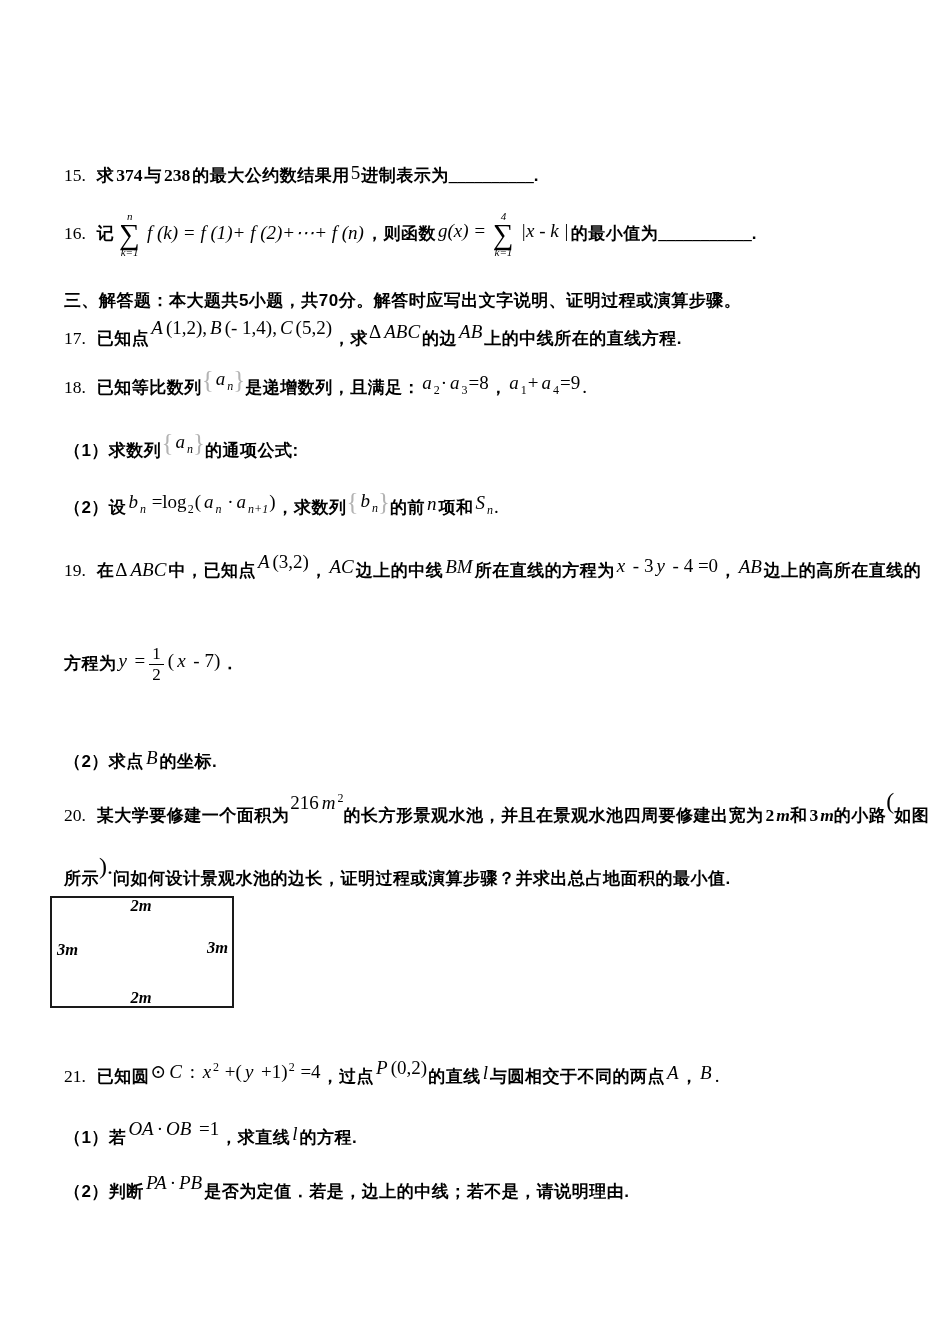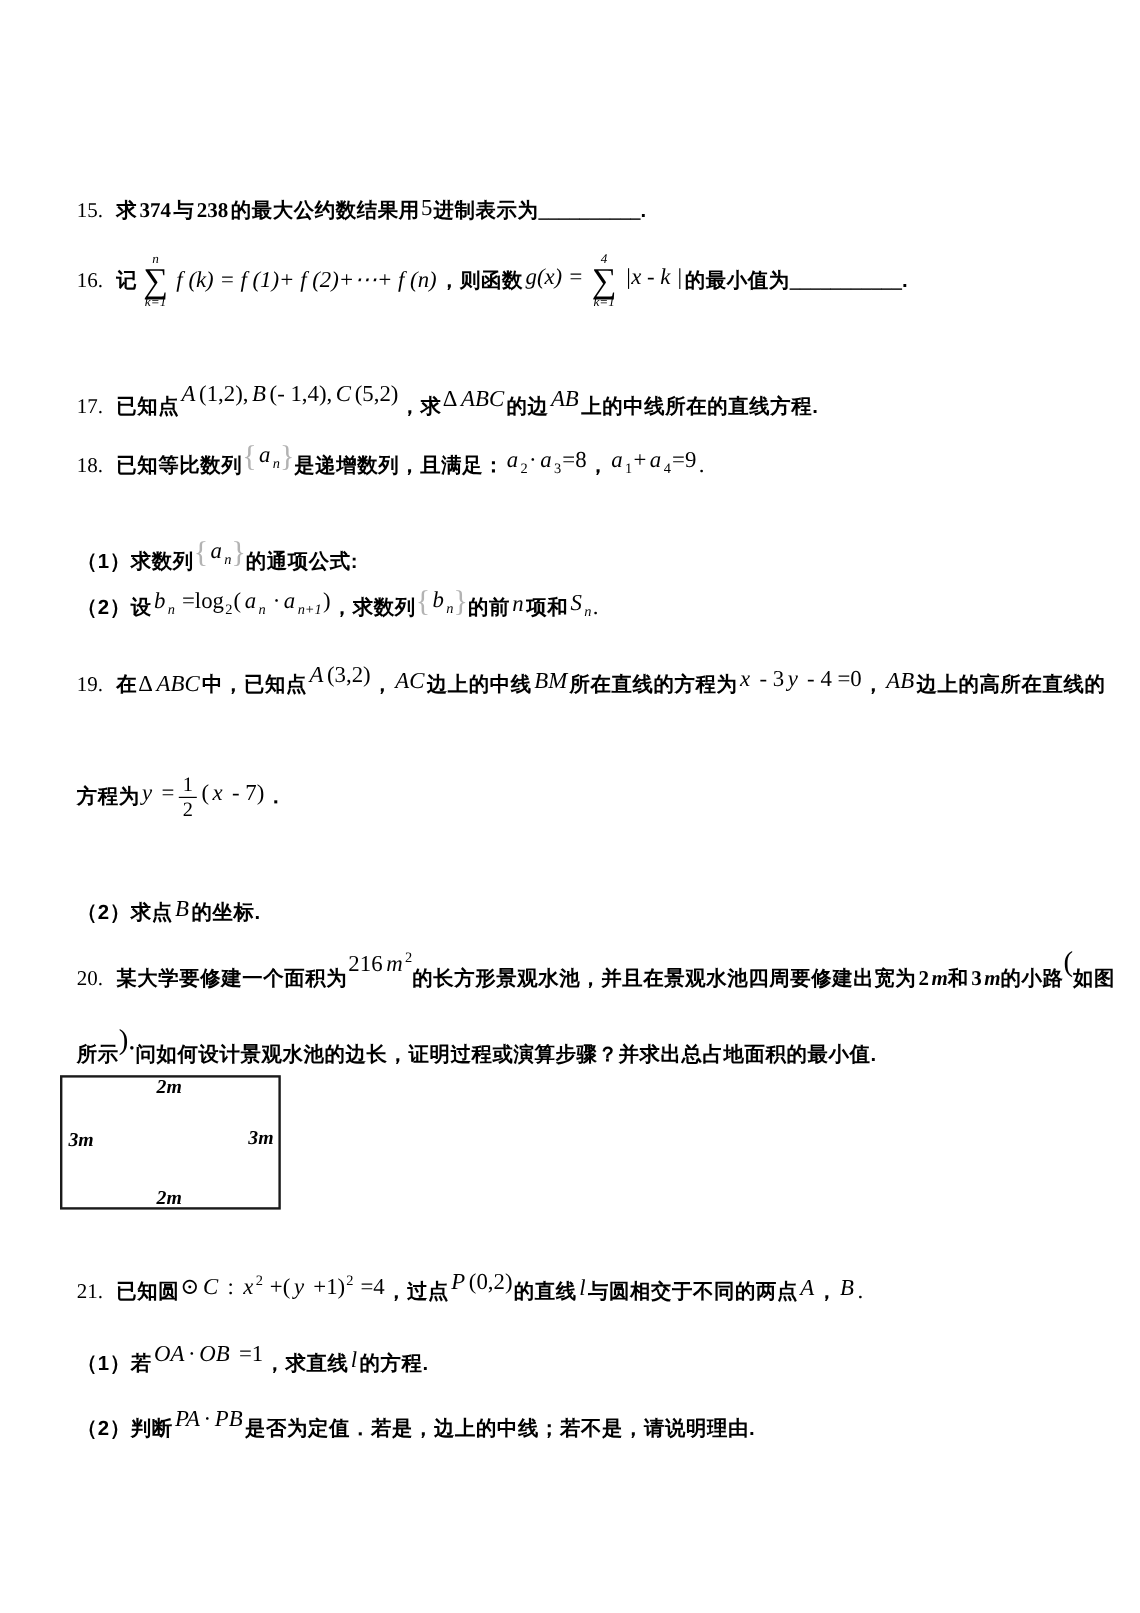--- a/index.html
+++ b/index.html
@@ -49,30 +49,33 @@
 <div class="page">
 
   <div class="line" style="top:96px">
     <span class="qnum">15.</span><span class="runs"><span class="r-t">求</span><span class="r-b">374</span><span class="r-t">与</span><span class="r-b">238</span><span class="r-t">的最大公约数结果用</span><span class="r-n" style="position: relative; top: -2px;">5</span><span class="r-t">进制表示为</span><span class="r-u">__________</span><span class="r-t">.</span></span>
   </div>
 
   <div class="line" style="top:145px">
     <span class="qnum">16.</span><span class="runs"><span class="r-t">记</span><span class="sum"><span class="sum-top">n</span><span class="sum-sigma">∑</span><span class="sum-bot">k=1</span></span><span class="r-m">f (k) = f (1)+ f (2)+⋯+ f (n)</span><span class="r-t">，则函数</span><span class="r-m" style="position: relative; top: -2px;">g(x) =</span><span class="sum"><span class="sum-top">4</span><span class="sum-sigma">∑</span><span class="sum-bot">k=1</span></span><span class="r-m" style="position: relative; top: -2px;">|x - k |</span><span class="r-t">的最小值为</span><span class="r-u">___________</span><span class="r-t">.</span></span>
   </div>
 
+  <div class="line" style="top:222px">
+    <span class="runs"><span class="r-h">三、解答题：本大题共5小题，共70分。解答时应写出文字说明、证明过程或演算步骤。</span></span>
+  </div>
 
   <div class="line" style="top:259px">
     <span class="qnum">17.</span><span class="runs"><span class="r-t">已知点</span><span class="r-m" style="position: relative; top: -10px;">A</span><span class="r-n" style="position: relative; top: -10px;">(1,2),</span><span class="r-m" style="position: relative; top: -10px;">B</span><span class="r-n" style="position: relative; top: -10px;">(- 1,4),</span><span class="r-m" style="position: relative; top: -10px;">C</span><span class="r-n" style="position: relative; top: -10px;">(5,2)</span><span class="r-t">，求</span><span class="r-n" style="position: relative; top: -6px;">Δ</span><span class="r-m" style="position: relative; top: -6px;">ABC</span><span class="r-t">的边</span><span class="r-m" style="position: relative; top: -6px;">AB</span><span class="r-t">上的中线所在的直线方程.</span></span>
   </div>
 
   <div class="line" style="top:308px">
     <span class="qnum">18.</span><span class="runs"><span class="r-t">已知等比数列</span><span class="r-gb" style="position: relative; top: -8px;">{</span><span class="r-m" style="position: relative; top: -8px;">a</span><span class="r-sub" style="position: relative; top: -8px;">n</span><span class="r-gb" style="position: relative; top: -8px;">}</span><span class="r-t">是递增数列，且满足：</span><span class="r-m" style="position: relative; top: -4px;">a</span><span class="r-subn" style="position: relative; top: -4px;">2</span><span class="r-n" style="position: relative; top: -4px;">·</span><span class="r-m" style="position: relative; top: -4px;">a</span><span class="r-subn" style="position: relative; top: -4px;">3</span><span class="r-n" style="position: relative; top: -4px;">=8</span><span class="r-t">，</span><span class="r-m" style="position: relative; top: -4px;">a</span><span class="r-subn" style="position: relative; top: -4px;">1</span><span class="r-n" style="position: relative; top: -4px;">+</span><span class="r-m" style="position: relative; top: -4px;">a</span><span class="r-subn" style="position: relative; top: -4px;">4</span><span class="r-n" style="position: relative; top: -4px;">=9</span><span class="r-n">.</span></span>
   </div>
 
-  <div class="line" style="top:389px">
+  <div class="line" style="top:371px">
     <span class="runs"><span class="r-t">（1）求数列</span><span class="r-gb" style="position: relative; top: -8px;">{</span><span class="r-m" style="position: relative; top: -8px;">a</span><span class="r-sub" style="position: relative; top: -8px;">n</span><span class="r-gb" style="position: relative; top: -8px;">}</span><span class="r-t">的通项公式:</span></span>
   </div>
 
   <div class="line" style="top:428px">
     <span class="runs"><span class="r-t">（2）设</span><span class="r-m" style="position: relative; top: -5px;">b</span><span class="r-sub" style="position: relative; top: -5px;">n</span><span class="r-n" style="position: relative; top: -5px;"> =log</span><span class="r-subn" style="position: relative; top: -5px;">2</span><span class="r-n" style="position: relative; top: -5px;">(</span><span class="r-m" style="position: relative; top: -5px;">a</span><span class="r-sub" style="position: relative; top: -5px;">n</span><span class="r-n" style="position: relative; top: -5px;"> ·</span><span class="r-m" style="position: relative; top: -5px;">a</span><span class="r-sub" style="position: relative; top: -5px;">n+1</span><span class="r-n" style="position: relative; top: -5px;">)</span><span class="r-t">，求数列</span><span class="r-gb" style="position: relative; top: -6px;">{</span><span class="r-m" style="position: relative; top: -6px;">b</span><span class="r-sub" style="position: relative; top: -6px;">n</span><span class="r-gb" style="position: relative; top: -6px;">}</span><span class="r-t">的前</span><span class="r-m" style="position: relative; top: -3px;">n</span><span class="r-t">项和</span><span class="r-m" style="position: relative; top: -4px;">S</span><span class="r-sub" style="position: relative; top: -4px;">n</span><span class="r-n">.</span></span>
   </div>
 
   <div class="line" style="top:491px">
     <span class="qnum">19.</span><span class="runs"><span class="r-t">在</span><span class="r-n">Δ</span><span class="r-m">ABC</span><span class="r-t">中，已知点</span><span class="r-m" style="position: relative; top: -8px;">A</span><span class="r-n" style="position: relative; top: -8px;">(3,2)</span><span class="r-t">，</span><span class="r-m" style="position: relative; top: -3px;">AC</span><span class="r-t">边上的中线</span><span class="r-m" style="position: relative; top: -3px;">BM</span><span class="r-t">所在直线的方程为</span><span class="r-m" style="position: relative; top: -4px;">x</span><span class="r-n" style="position: relative; top: -4px;"> - 3</span><span class="r-m" style="position: relative; top: -4px;">y</span><span class="r-n" style="position: relative; top: -4px;"> - 4 =0</span><span class="r-t">，</span><span class="r-m" style="position: relative; top: -3px;">AB</span><span class="r-t">边上的高所在直线的</span></span>
   </div>

